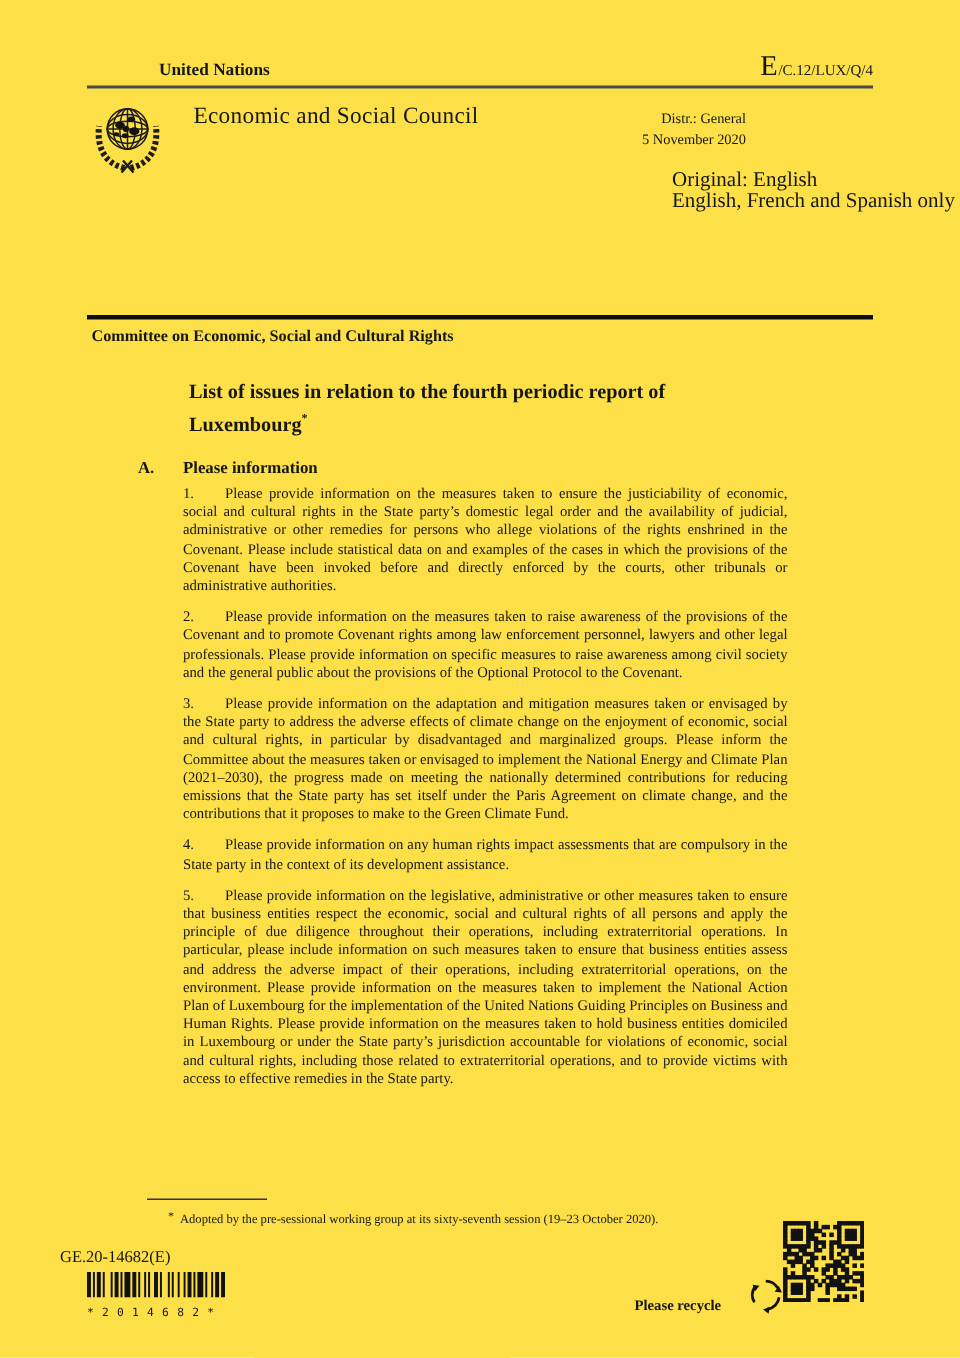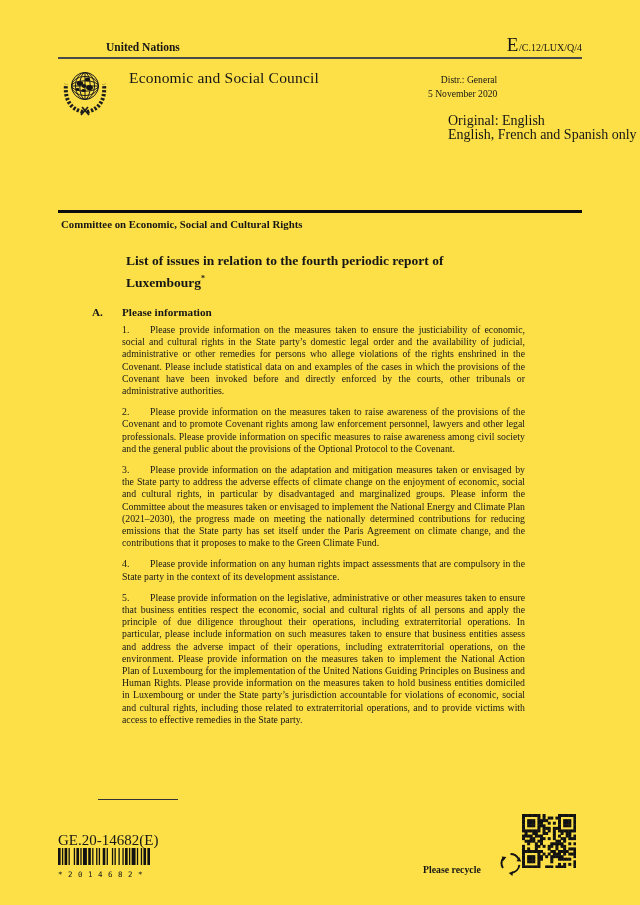--- a/index.html
+++ b/index.html
@@ -31,21 +31,21 @@
   .section-head{top:306px;left:92px;font-size:11.2px;font-weight:bold;}
   .section-head .letter{display:inline-block;width:30px;}
   .paras{top:324px;left:122px;width:403px;font-size:9.8px;line-height:12.2px;text-align:justify;}
   .paras p{margin:0 0 9px 0;}
   .paras .pnum{display:inline-block;width:28px;}
 
   
   .fn-rule{top:799px;left:98px;width:80px;height:1.4px;background:#333;}
   .footnote{top:806px;left:98px;width:430px;font-size:8.4px;text-indent:14px;}
   .footnote .fn-marker{font-size:8px;vertical-align:2px;margin-right:4px;}
-  .ge-number{top:832px;left:58px;font-size:15px;}
+  .ge-number{top:832px;left:40px;font-size:11px;}
   .barcode{top:848px;left:58px;}
   .barcode-text{top:870px;left:58px;width:96px;font-family:"DejaVu Sans Mono", monospace;
     font-size:7.5px;letter-spacing:5.5px;white-space:nowrap;}
   .recycle-wrap{top:850px;left:423px;display:flex;align-items:center;gap:16px;}
   .recycle-label{font-size:9.8px;font-weight:bold;position:relative;top:4px;}
   .qr{top:814px;left:522px;}
 </style>
 </head>
 <body>
 
@@ -117,20 +117,23 @@
 
   <div class="abs paras">
     <p><span class="pnum">1.</span><span>Please provide information on the measures taken to ensure the justiciability of economic, social and cultural rights in the State party’s domestic legal order and the availability of judicial, administrative or other remedies for persons who allege violations of the rights enshrined in the Covenant. Please include statistical data on and examples of the cases in which the provisions of the Covenant have been invoked before and directly enforced by the courts, other tribunals or administrative authorities.</span></p>
     <p><span class="pnum">2.</span><span>Please provide information on the measures taken to raise awareness of the provisions of the Covenant and to promote Covenant rights among law enforcement personnel, lawyers and other legal professionals. Please provide information on specific measures to raise awareness among civil society and the general public about the provisions of the Optional Protocol to the Covenant.</span></p>
     <p><span class="pnum">3.</span><span>Please provide information on the adaptation and mitigation measures taken or envisaged by the State party to address the adverse effects of climate change on the enjoyment of economic, social and cultural rights, in particular by disadvantaged and marginalized groups. Please inform the Committee about the measures taken or envisaged to implement the National Energy and Climate Plan (2021–2030), the progress made on meeting the nationally determined contributions for reducing emissions that the State party has set itself under the Paris Agreement on climate change, and the contributions that it proposes to make to the Green Climate Fund.</span></p>
     <p><span class="pnum">4.</span><span>Please provide information on any human rights impact assessments that are compulsory in the State party in the context of its development assistance.</span></p>
     <p><span class="pnum">5.</span><span>Please provide information on the legislative, administrative or other measures taken to ensure that business entities respect the economic, social and cultural rights of all persons and apply the principle of due diligence throughout their operations, including extraterritorial operations. In particular, please include information on such measures taken to ensure that business entities assess and address the adverse impact of their operations, including extraterritorial operations, on the environment. Please provide information on the measures taken to implement the National Action Plan of Luxembourg for the implementation of the United Nations Guiding Principles on Business and Human Rights. Please provide information on the measures taken to hold business entities domiciled in Luxembourg or under the State party’s jurisdiction accountable for violations of economic, social and cultural rights, including those related to extraterritorial operations, and to provide victims with access to effective remedies in the State party.</span></p>
   </div>
 
   <div class="abs fn-rule"></div>
+  <div class="abs footnote">
+    <span class="fn-marker">*</span><span>Adopted by the pre-sessional working group at its sixty-seventh session (19–23 October 2020).</span>
+  </div>
 
   <div class="abs ge-number">GE.20-14682(E)</div>
 
   <div class="abs barcode">
     <svg id="barcode-svg" width="92" height="17">
         <rect x="0.00" y="0" width="2.63" height="17" fill="#121212"></rect>
         <rect x="3.94" y="0" width="1.31" height="17" fill="#121212"></rect>
         <rect x="6.57" y="0" width="2.63" height="17" fill="#121212"></rect>
         <rect x="10.51" y="0" width="1.31" height="17" fill="#121212"></rect>
         <rect x="15.77" y="0" width="1.31" height="17" fill="#121212"></rect>

